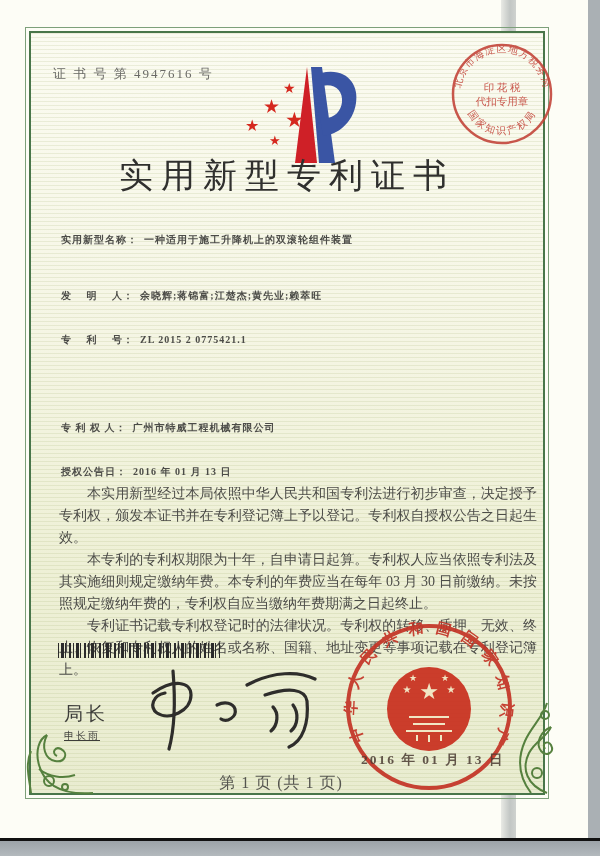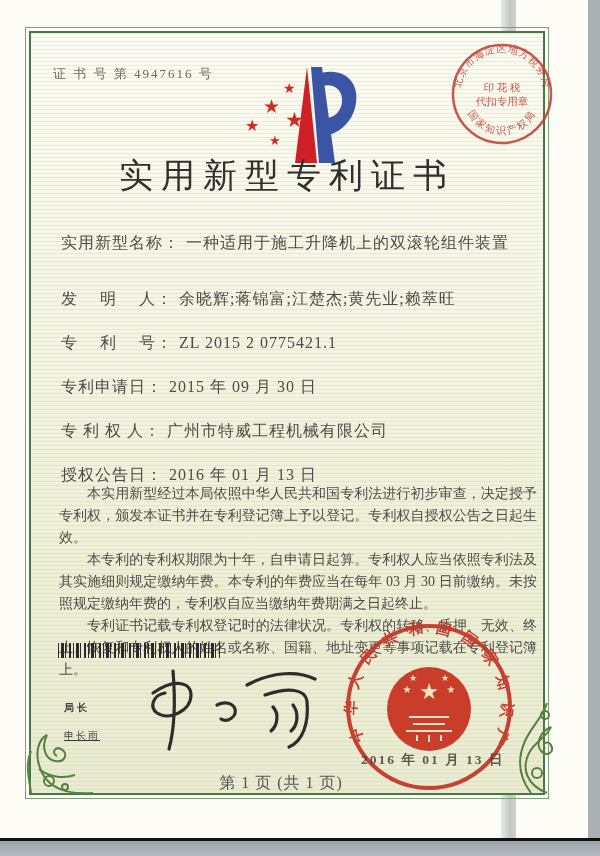--- a/index.html
+++ b/index.html
@@ -26,37 +26,37 @@
            overflow:visible; }
 
   .cert-no { position:absolute; left:22px; top:32px; font-size:13px;
            letter-spacing:2px; color:#6a6a66; }
 
   .logo { position:absolute; left:212px; top:32px; width:116px; height:102px; }
 
   .title { position:absolute; left:0; top:120px; width:100%; text-align:center;
            font-size:34px; letter-spacing:8px; color:#30302e; font-weight:400; }
 
-  .field { position:absolute; left:30px; font-size:16px; color:#4c4c48;
-           letter-spacing:1px; white-space:nowrap; }
+  .field { position:absolute; left:30px; font-size:10px; color:#4c4c48;
+           letter-spacing:1px; white-space:nowrap;font-weight:bold; }
   .field .lbl { margin-right:6px; }
 
   .legal { position:absolute; left:28px; top:450px; width:478px;
            font-size:14px; line-height:22px; color:#4c4c48; text-align:justify; }
   .legal p { text-indent:2em; }
 
   .barcode { position:absolute; left:27px; top:610px; width:162px; height:15px;
            background:repeating-linear-gradient(90deg,
              #2b2b2b 0 1px, transparent 1px 3px,
              #2b2b2b 3px 6px, transparent 6px 7px,
              #2b2b2b 7px 8px, transparent 8px 11px,
              #2b2b2b 11px 13px, transparent 13px 15px); }
 
-  .director-label { position:absolute; left:33px; top:668px; font-size:10px;
-           color:#3d3d3a; letter-spacing:3px;font-weight:bold; }
+  .director-label { position:absolute; left:33px; top:668px; font-size:19px;
+           color:#3d3d3a; letter-spacing:3px; }
   .director-name  { position:absolute; left:33px; top:696px; font-size:10px;
            color:#3d3d3a; letter-spacing:2px;text-decoration:underline; }
   .signature { position:absolute; left:108px; top:632px; width:195px; height:100px; }
 
   .tax-stamp { position:absolute; left:418px; top:8px; width:106px; height:106px;
            opacity:.88; }
 
   .office-seal { position:absolute; left:312px; top:588px; width:172px; height:172px;
            opacity:.93; }
   .seal-date { position:absolute; left:330px; top:718px; font-size:13.5px;
@@ -117,23 +117,20 @@
       </svg>
 
       <div class="field" style="top:200px">
         <span class="lbl">实用新型名称：</span><span>一种适用于施工升降机上的双滚轮组件装置</span>
       </div>
       <div class="field" style="top:256px">
         <span class="lbl">发　 明 　人：</span><span>余晓辉;蒋锦富;江楚杰;黄先业;赖萃旺</span>
       </div>
       <div class="field" style="top:300px">
         <span class="lbl">专　 利 　号：</span><span>ZL 2015 2 0775421.1</span>
-      </div>
-      <div class="field" style="top:344px">
-        <span class="lbl">专利申请日：</span><span>2015 年 09 月 30 日</span>
       </div>
       <div class="field" style="top:388px">
         <span class="lbl">专 利 权 人：</span><span>广州市特威工程机械有限公司</span>
       </div>
       <div class="field" style="top:432px">
         <span class="lbl">授权公告日：</span><span>2016 年 01 月 13 日</span>
       </div>
 
       <div class="legal">
         <p>本实用新型经过本局依照中华人民共和国专利法进行初步审查，决定授予专利权，颁发本证书并在专利登记簿上予以登记。专利权自授权公告之日起生效。</p>

